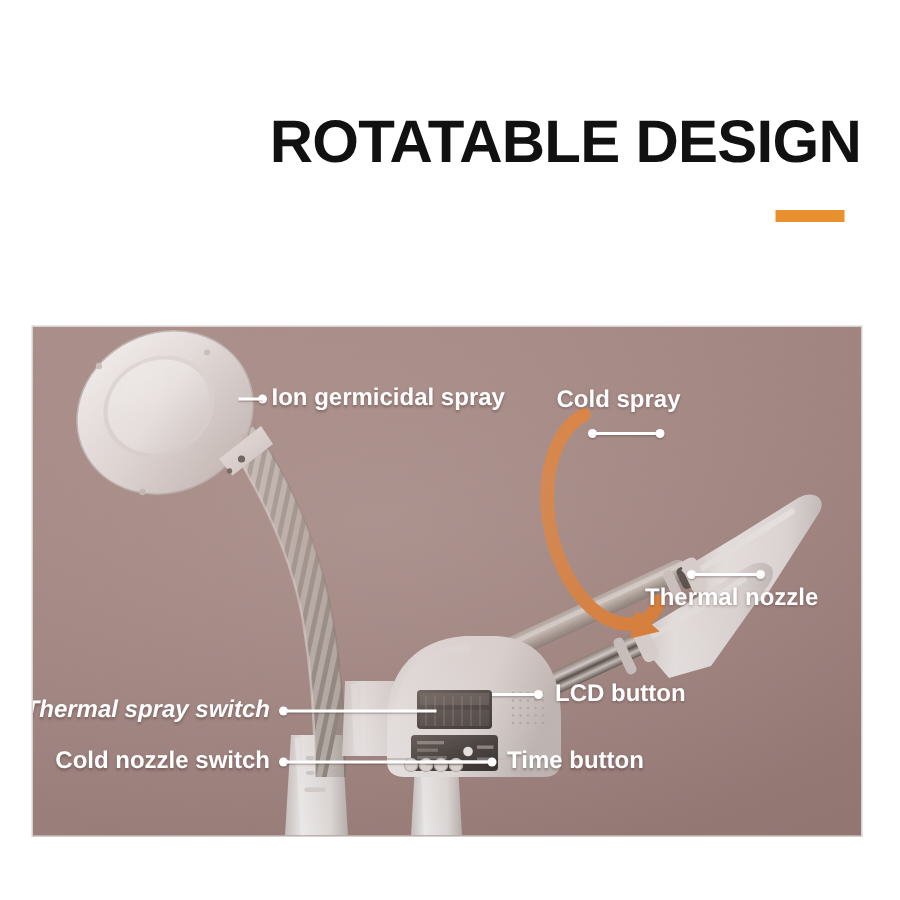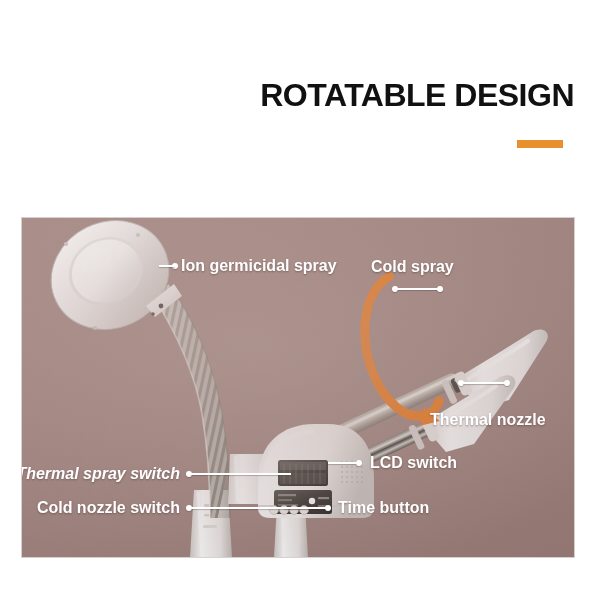--- a/index.html
+++ b/index.html
@@ -7,21 +7,21 @@
     width:600px;height:600px;background:#ffffff;
     font-family:"Liberation Sans",sans-serif;
     overflow:hidden;position:relative;
   }
   #stage{position:absolute;left:0;top:0;width:600px;height:600px;}
 
   
   .title{
     position:absolute;left:0;top:72px;width:574px;
     text-align:right;
-    font-size:32px;font-weight:bold;color:#111111;
+    font-size:40px;font-weight:bold;color:#111111;
     letter-spacing:-0.5px;line-height:46px;
     white-space:nowrap;
   }
   .accent-bar{
     position:absolute;left:517px;top:140px;width:46px;height:8px;
     background:#e8902e;
   }
 
   
   .photo{
@@ -311,25 +311,25 @@
     <div class="label lt" style="left:159px;top:39px;">Ion germicidal spray</div>
 
     <div class="label lt" style="left:349px;top:40px;">Cold spray</div>
     <div class="dot" style="left:370px;top:68px;"></div>
     <div class="leader" style="left:375px;top:70px;width:44px;"></div>
     <div class="dot" style="left:415px;top:68px;"></div>
 
     <div class="dot" style="left:436px;top:162px;"></div>
     <div class="leader" style="left:441px;top:164px;width:45px;"></div>
     <div class="dot" style="left:482px;top:162px;"></div>
-    <div class="label lt" style="left:408px;top:172px;margin-top:21px;">Thermal nozzle</div>
+    <div class="label lt" style="left:408px;top:172px;">Thermal nozzle</div>
 
     <div class="leader" style="left:306px;top:244px;width:32px;"></div>
     <div class="dot" style="left:334px;top:242px;"></div>
-    <div class="label lt" style="left:348px;top:236px;">LCD switch</div>
+    <div class="label lt" style="left:348px;top:236px;">LCD button</div>
 
     <div class="label rt" style="left:-14px;top:247px;width:172px;font-style:italic;">Thermal spray switch</div>
     <div class="dot" style="left:164px;top:253px;"></div>
     <div class="leader" style="left:169px;top:255px;width:100px;"></div>
 
     <div class="label rt" style="left:10px;top:281px;width:148px;">Cold nozzle switch</div>
     <div class="dot" style="left:164px;top:287px;"></div>
     <div class="leader" style="left:169px;top:289px;width:136px;"></div>
 
     <div class="leader" style="left:262px;top:289px;width:44px;"></div>

